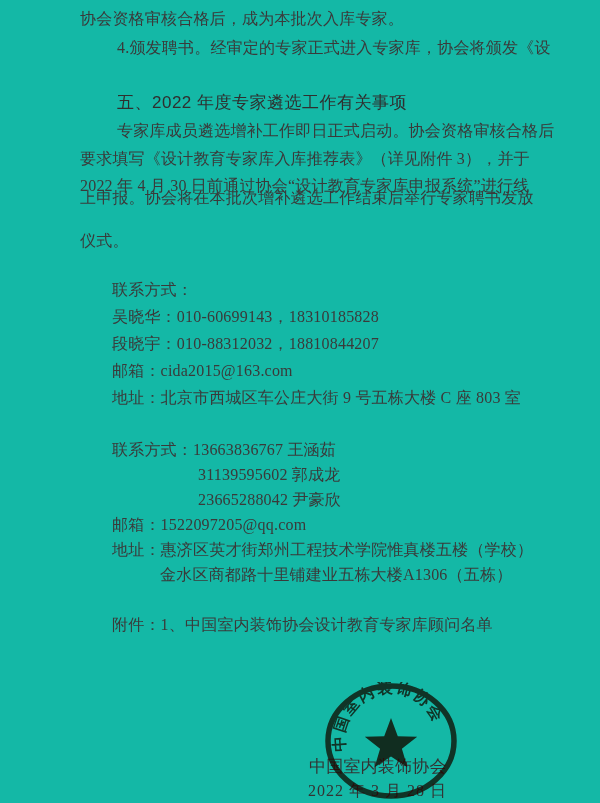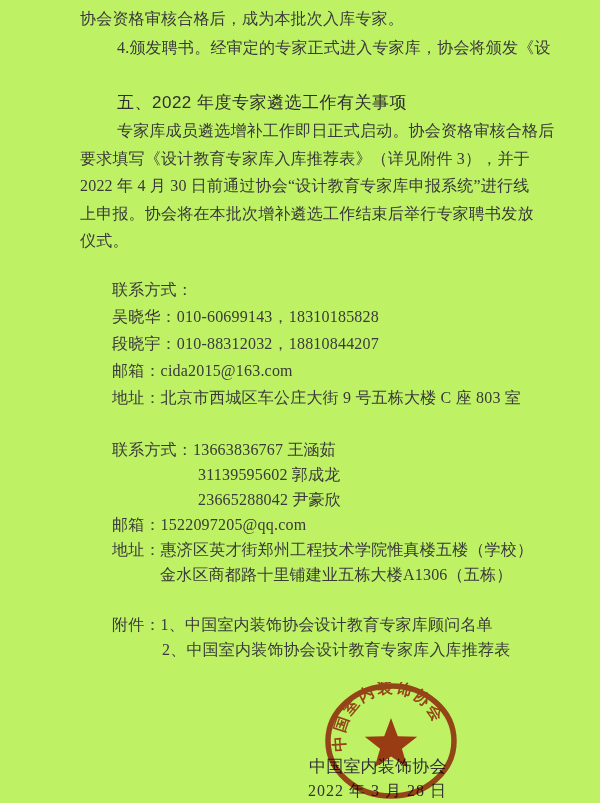--- a/index.html
+++ b/index.html
@@ -1,21 +1,21 @@
 <!DOCTYPE html>
 <html><head>
 <meta charset="utf-8">
 <style>
   * { margin: 0; padding: 0; box-sizing: border-box; }
   html, body { background: #e8e8e8; }
   .page {
     position: relative;
     width: 600px;
     height: 803px;
-    background: #bef264;
+    background: #14b8a6;
     overflow: hidden;
     font-family: "Liberation Serif", "DejaVu Serif", serif;
     color: #3a3a3a;
     text-align: center;
   }
   .ln {
     position: absolute;
     font-size: 16px;
     line-height: 20px;
     white-space: nowrap;
@@ -45,38 +45,37 @@
 <body>
 
 <div class="page">
 
   <div class="ln" style="left:80px;  top:9px">协会资格审核合格后，成为本批次入库专家。</div>
   <div class="ln" style="left:117px; top:38px">4.颁发聘书。经审定的专家正式进入专家库，协会将颁发《设</div>
   <div class="ln heading" style="left:117px; top:93px">五、2022 年度专家遴选工作有关事项</div>
   <div class="ln" style="left:117px; top:121px">专家库成员遴选增补工作即日正式启动。协会资格审核合格后</div>
   <div class="ln" style="left:80px;  top:149px">要求填写《设计教育专家库入库推荐表》（详见附件 3），并于</div>
   <div class="ln" style="left:80px;  top:176px">2022 年 4 月 30 日前通过协会“设计教育专家库申报系统”进行线</div>
-  <div class="ln" style="left:80px;  top:204px">上申报。协会将在本批次增补遴选工作结束后举行专家聘书发放</div>
+  <div class="ln" style="left:80px;  top:188px">上申报。协会将在本批次增补遴选工作结束后举行专家聘书发放</div>
   <div class="ln" style="left:80px;  top:231px">仪式。</div>
 
   <div class="ln" style="left:112px; top:280px">联系方式：</div>
   <div class="ln" style="left:112px; top:307px">吴晓华：010-60699143，18310185828</div>
   <div class="ln" style="left:112px; top:334px">段晓宇：010-88312032，18810844207</div>
   <div class="ln" style="left:112px; top:361px">邮箱：cida2015@163.com</div>
   <div class="ln" style="left:112px; top:388px">地址：北京市西城区车公庄大街 9 号五栋大楼 C 座 803 室</div>
 
   <div class="ln" style="left:112px; top:440px">联系方式：13663836767 王涵茹</div>
   <div class="ln" style="left:198px; top:465px">31139595602 郭成龙</div>
   <div class="ln" style="left:198px; top:490px">23665288042 尹豪欣</div>
   <div class="ln" style="left:112px; top:515px">邮箱：1522097205@qq.com</div>
   <div class="ln" style="left:112px; top:540px">地址：惠济区英才街郑州工程技术学院惟真楼五楼（学校）</div>
   <div class="ln" style="left:160px; top:565px">金水区商都路十里铺建业五栋大楼A1306（五栋）</div>
 
   <div class="ln" style="left:112px; top:615px">附件：1、中国室内装饰协会设计教育专家库顾问名单</div>
-  <div class="ln" style="left:162px; top:640px">2、中国室内装饰协会设计教育专家库入库推荐表</div>
 
   <div class="ln sig" style="left:309px; top:757px">中国室内装饰协会</div>
   <div class="ln date" style="left:308px; top:781px">2022 年 3 月 28 日</div>
 
   <div class="seal-wrap">
     <svg width="138" height="121" viewBox="0 0 138 121" xmlns="http://www.w3.org/2000/svg">
       <ellipse cx="69" cy="59" rx="63" ry="55" fill="none" stroke-width="5.5" stroke="#c33a2d"></ellipse>
       <path id="sealArc" d="M 25.8,74.7 A 46.5,46.5 0 1 1 112.2,74.7" fill="none"></path>
       <text font-size="15.5" letter-spacing="2.2" font-family="Liberation Serif, DejaVu Serif, serif" font-weight="bold" fill="#c33a2d">
         <textPath href="#sealArc" startOffset="6">中国室内装饰协会</textPath>

